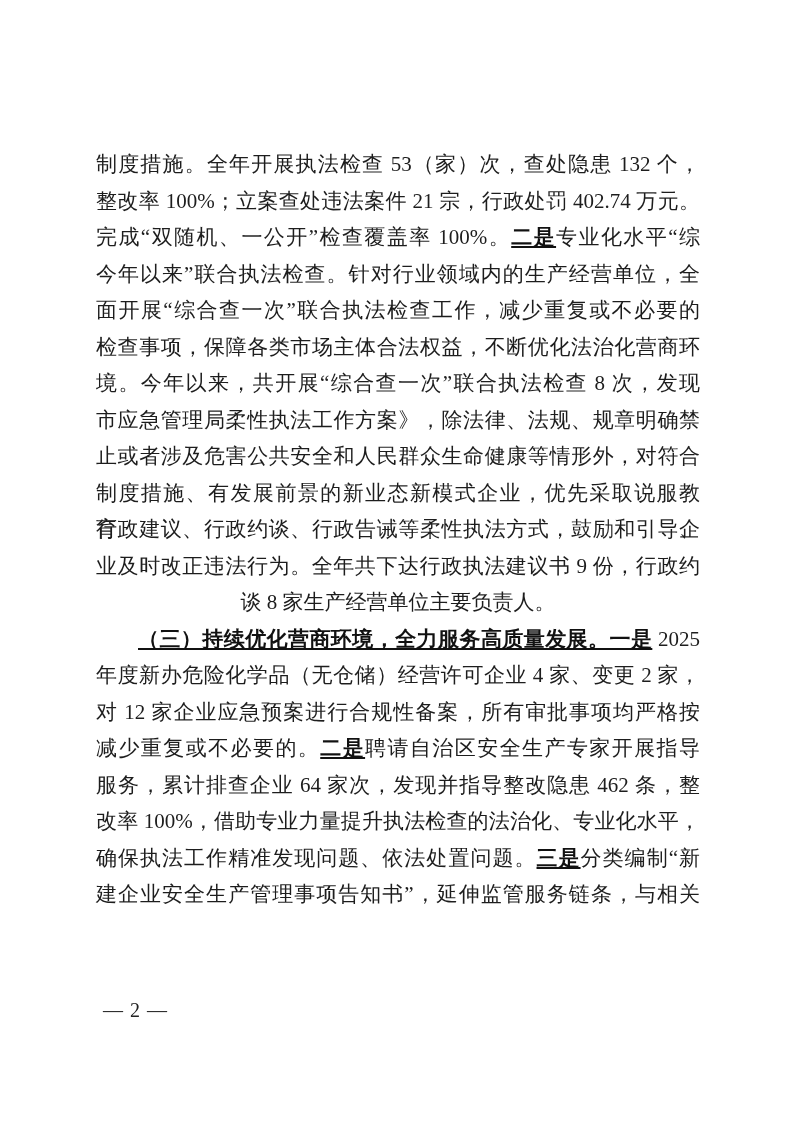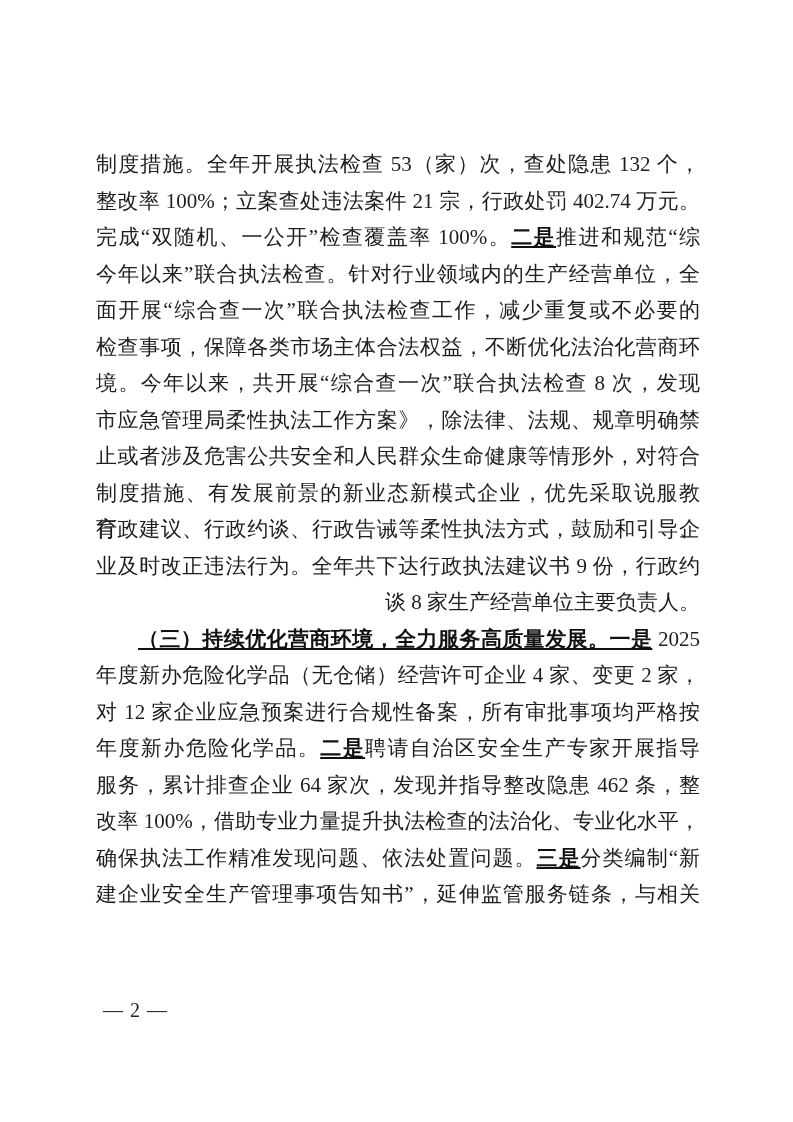--- a/index.html
+++ b/index.html
@@ -19,21 +19,21 @@
     position: absolute;
     left: 96px;
     top: 146px;
     width: 604px;
   }
   .line {
     font-size: 21px;
     line-height: 36.5px;
     height: 36.5px;
     color: #1d1d1d;
-    text-align: right;
+    text-align: center;
     white-space: pre-wrap;
   }
   .line.justify {
     text-align: justify;
     text-align-last: justify;
   }
   .line.indent {
     text-indent: 42px;
   }
   .line .bold {
@@ -50,34 +50,34 @@
     letter-spacing: 1px;
   }
 </style>
 </head>
 <body>
 
 <div class="page">
   <div class="body-text">
       <div class="line justify"><span>制度措施。全年开展执法检查 53（家）次，查处隐患 132 个，</span></div>
       <div class="line justify"><span>整改率 100%；立案查处违法案件 21 宗，行政处罚 402.74 万元。</span></div>
-      <div class="line justify"><span>完成“双随机、一公开”检查覆盖率 100%。</span><span class="bold">二是</span><span>推进和规范“综</span></div>
+      <div class="line justify"><span>完成“双随机、一公开”检查覆盖率 100%。</span><span class="bold">二是</span><span>专业化水平“综</span></div>
       <div class="line justify"><span>今年以来”联合执法检查。针对行业领域内的生产经营单位，全</span></div>
       <div class="line justify"><span>面开展“综合查一次”联合执法检查工作，减少重复或不必要的</span></div>
       <div class="line justify"><span>检查事项，保障各类市场主体合法权益，不断优化法治化营商环</span></div>
       <div class="line justify"><span>境。今年以来，共开展“综合查一次”联合执法检查 8 次，发现</span></div>
       <div class="line justify"><span>市应急管理局柔性执法工作方案》，除法律、法规、规章明确禁</span></div>
       <div class="line justify"><span>止或者涉及危害公共安全和人民群众生命健康等情形外，对符合</span></div>
       <div class="line justify"><span>制度措施、有发展前景的新业态新模式企业，优先采取说服教育、</span></div>
       <div class="line justify"><span>行政建议、行政约谈、行政告诫等柔性执法方式，鼓励和引导企</span></div>
       <div class="line justify"><span>业及时改正违法行为。全年共下达行政执法建议书 9 份，行政约</span></div>
       <div class="line"><span>谈 8 家生产经营单位主要负责人。</span></div>
       <div class="line justify indent"><span class="bold">（三）持续优化营商环境，全力服务高质量发展。一是</span><span> 2025</span></div>
       <div class="line justify"><span>年度新办危险化学品（无仓储）经营许可企业 4 家、变更 2 家，</span></div>
       <div class="line justify"><span>对 12 家企业应急预案进行合规性备案，所有审批事项均严格按</span></div>
-      <div class="line justify"><span>年度新办危险化学品。</span><span class="bold">二是</span><span>聘请自治区安全生产专家开展指导</span></div>
+      <div class="line justify"><span>减少重复或不必要的。</span><span class="bold">二是</span><span>聘请自治区安全生产专家开展指导</span></div>
       <div class="line justify"><span>服务，累计排查企业 64 家次，发现并指导整改隐患 462 条，整</span></div>
       <div class="line justify"><span>改率 100%，借助专业力量提升执法检查的法治化、专业化水平，</span></div>
       <div class="line justify"><span>确保执法工作精准发现问题、依法处置问题。</span><span class="bold">三是</span><span>分类编制“新</span></div>
       <div class="line justify"><span>建企业安全生产管理事项告知书”，延伸监管服务链条，与相关</span></div>
     </div>
   <div class="footer">— 2 —</div>
 </div>
 
 </body></html>

